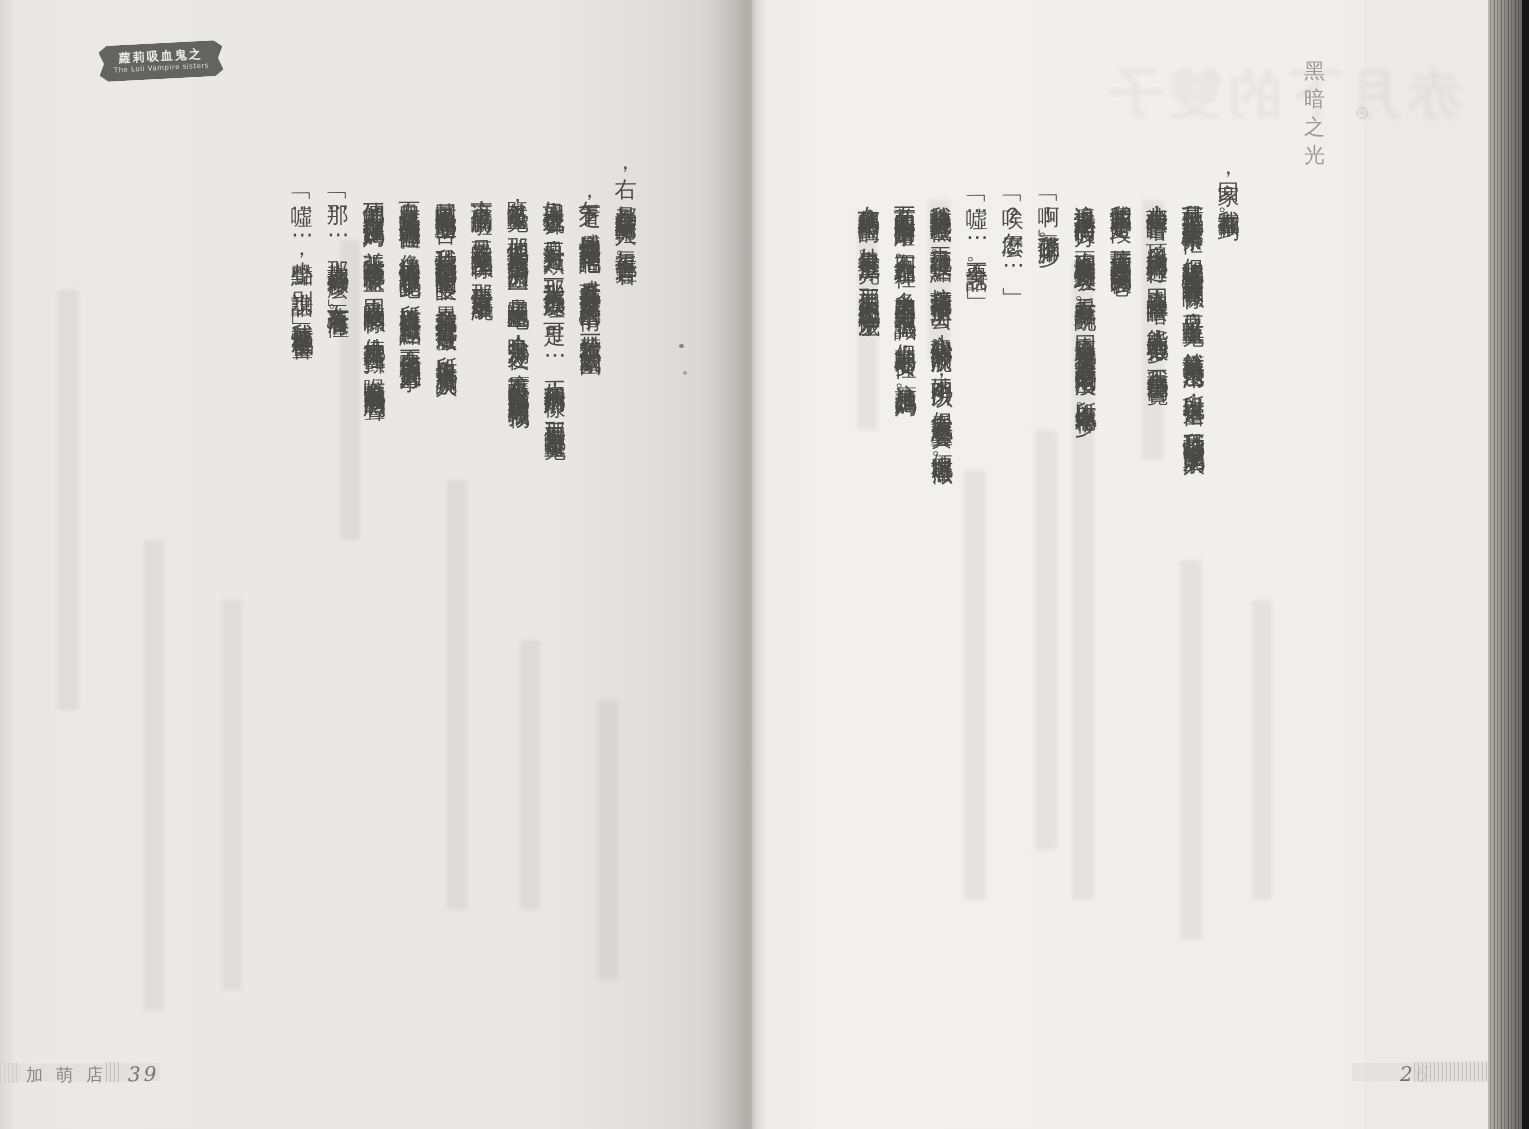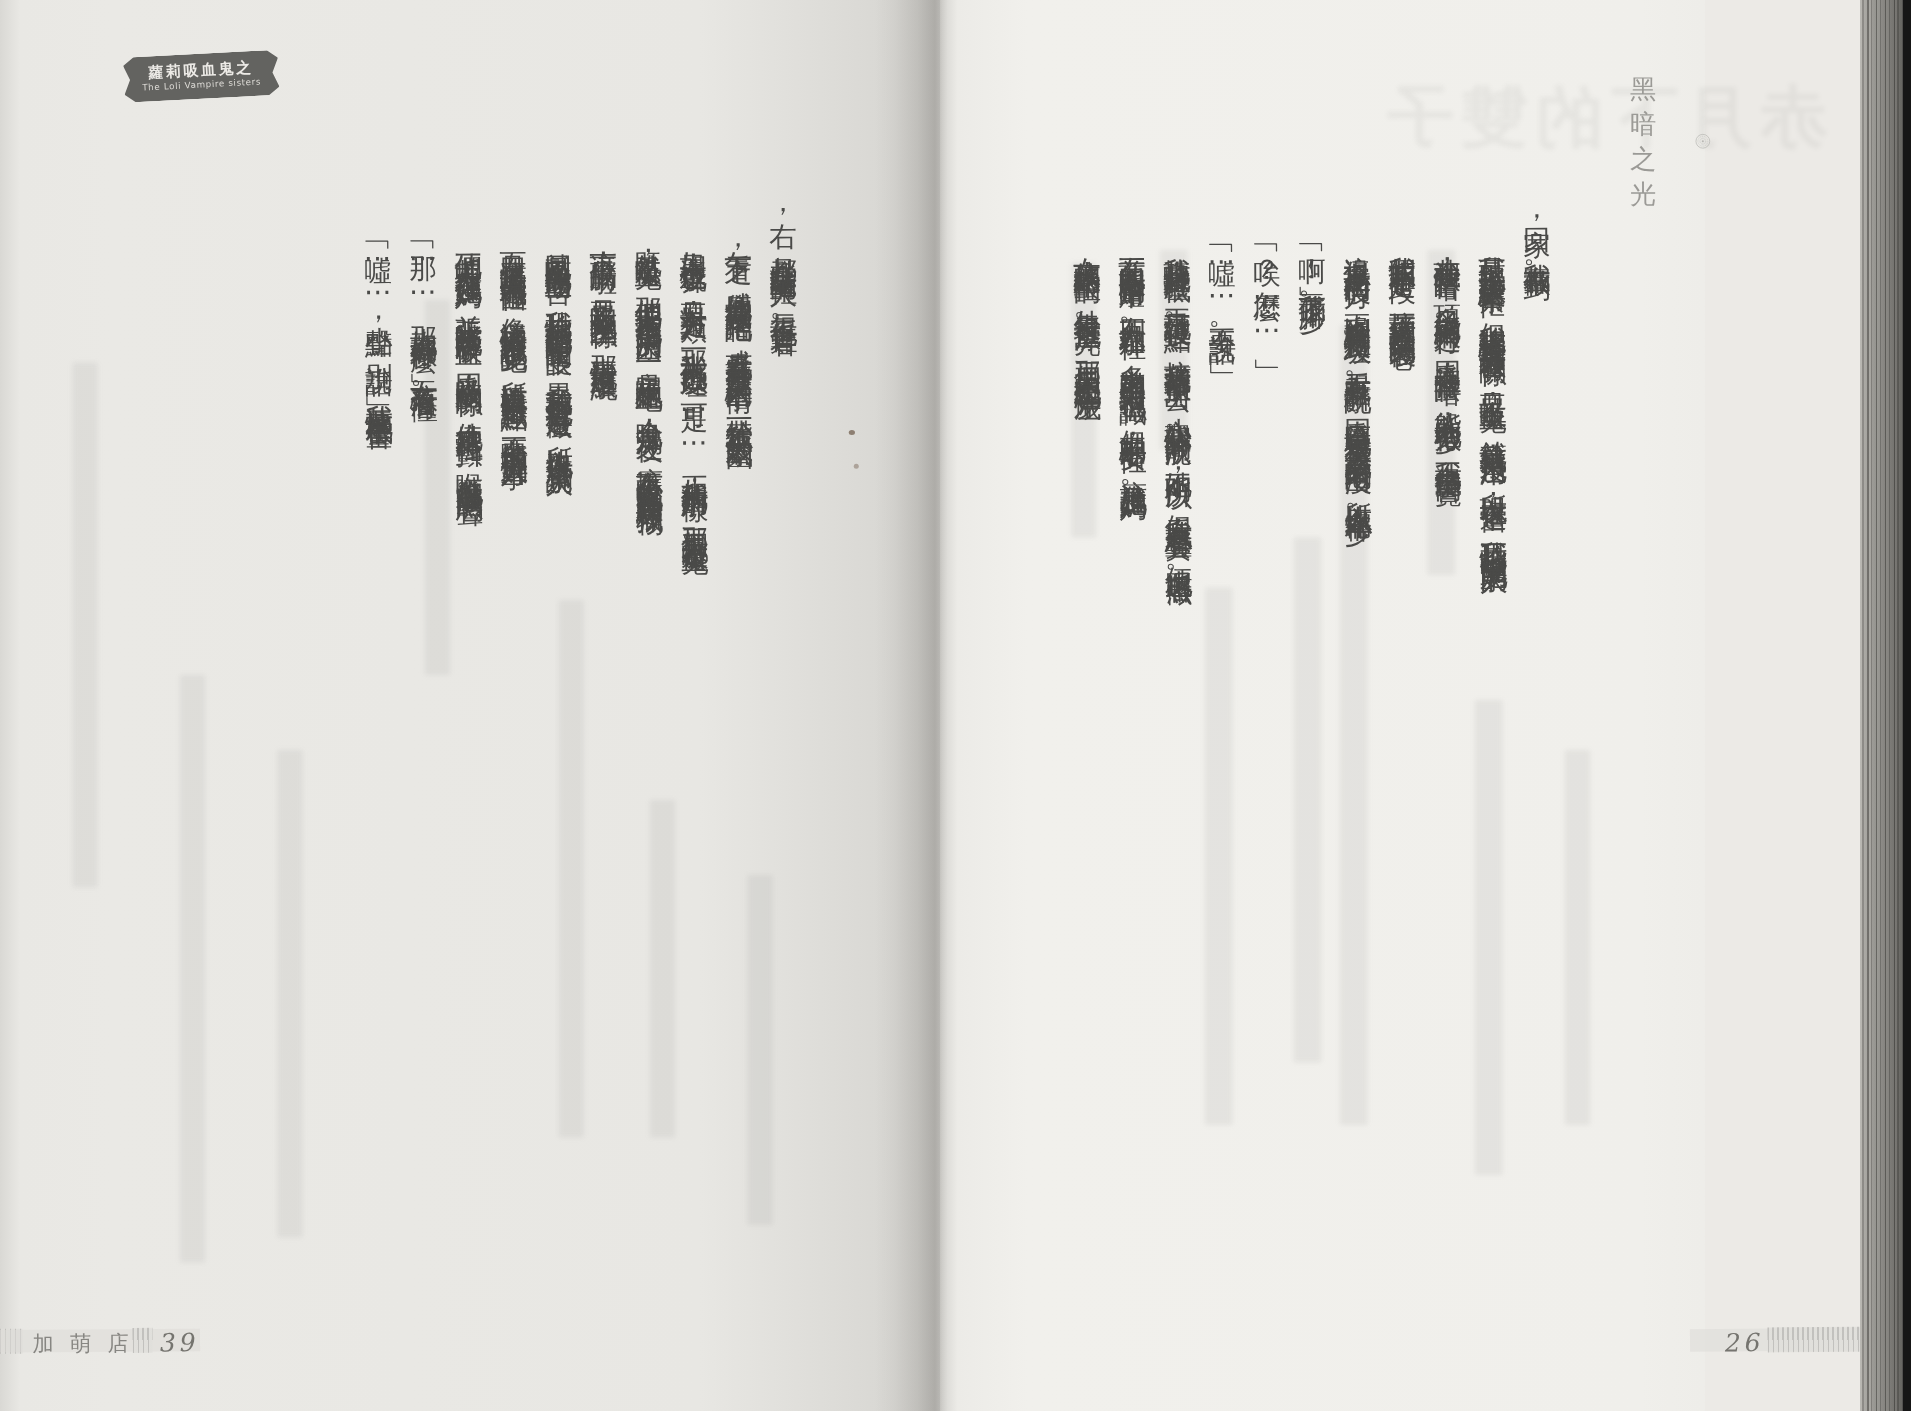--- a/index.html
+++ b/index.html
@@ -170,21 +170,21 @@
         <p>「啊！」我停下了腳步。</p>
         <p>「唉？怎麼……」</p>
         <p>「噓……不要說話。」</p>
         <p>我轉身將她身體壓低，再讓她往後退一點。接著我把頭偷偷探了出去，小心觀望小巷外的狀況。她不明所以，但看我這麼小心翼翼，便也跟著照做。</p>
         <p>在前面的一處昏暗的路燈下，有四人站在那裡。多出來的那三個男人我也不認識，但其中的那名女性，應該就是她媽媽。</p>
         <p>女孩的媽媽蠻年輕的，外表長得也挺漂亮。那三個男人的年紀也約在二十歲左</p>
       </div>
 
     <div class="footer" style="left:560px;width:176px;">
       <div class="band" style="left:40px;width:136px;"></div>
-      <span class="pagenum" style="left:68px;">26</span>
+      <span class="pagenum" style="left:88px;">26</span>
       <div class="stripes" style="left:102px;width:74px;"></div>
     </div>
   </div>
 
   <div class="gutter-shadow"></div>
   <div class="fore-edge"></div>
   <div class="black-edge"></div>
 </div>
 
 </body></html>

